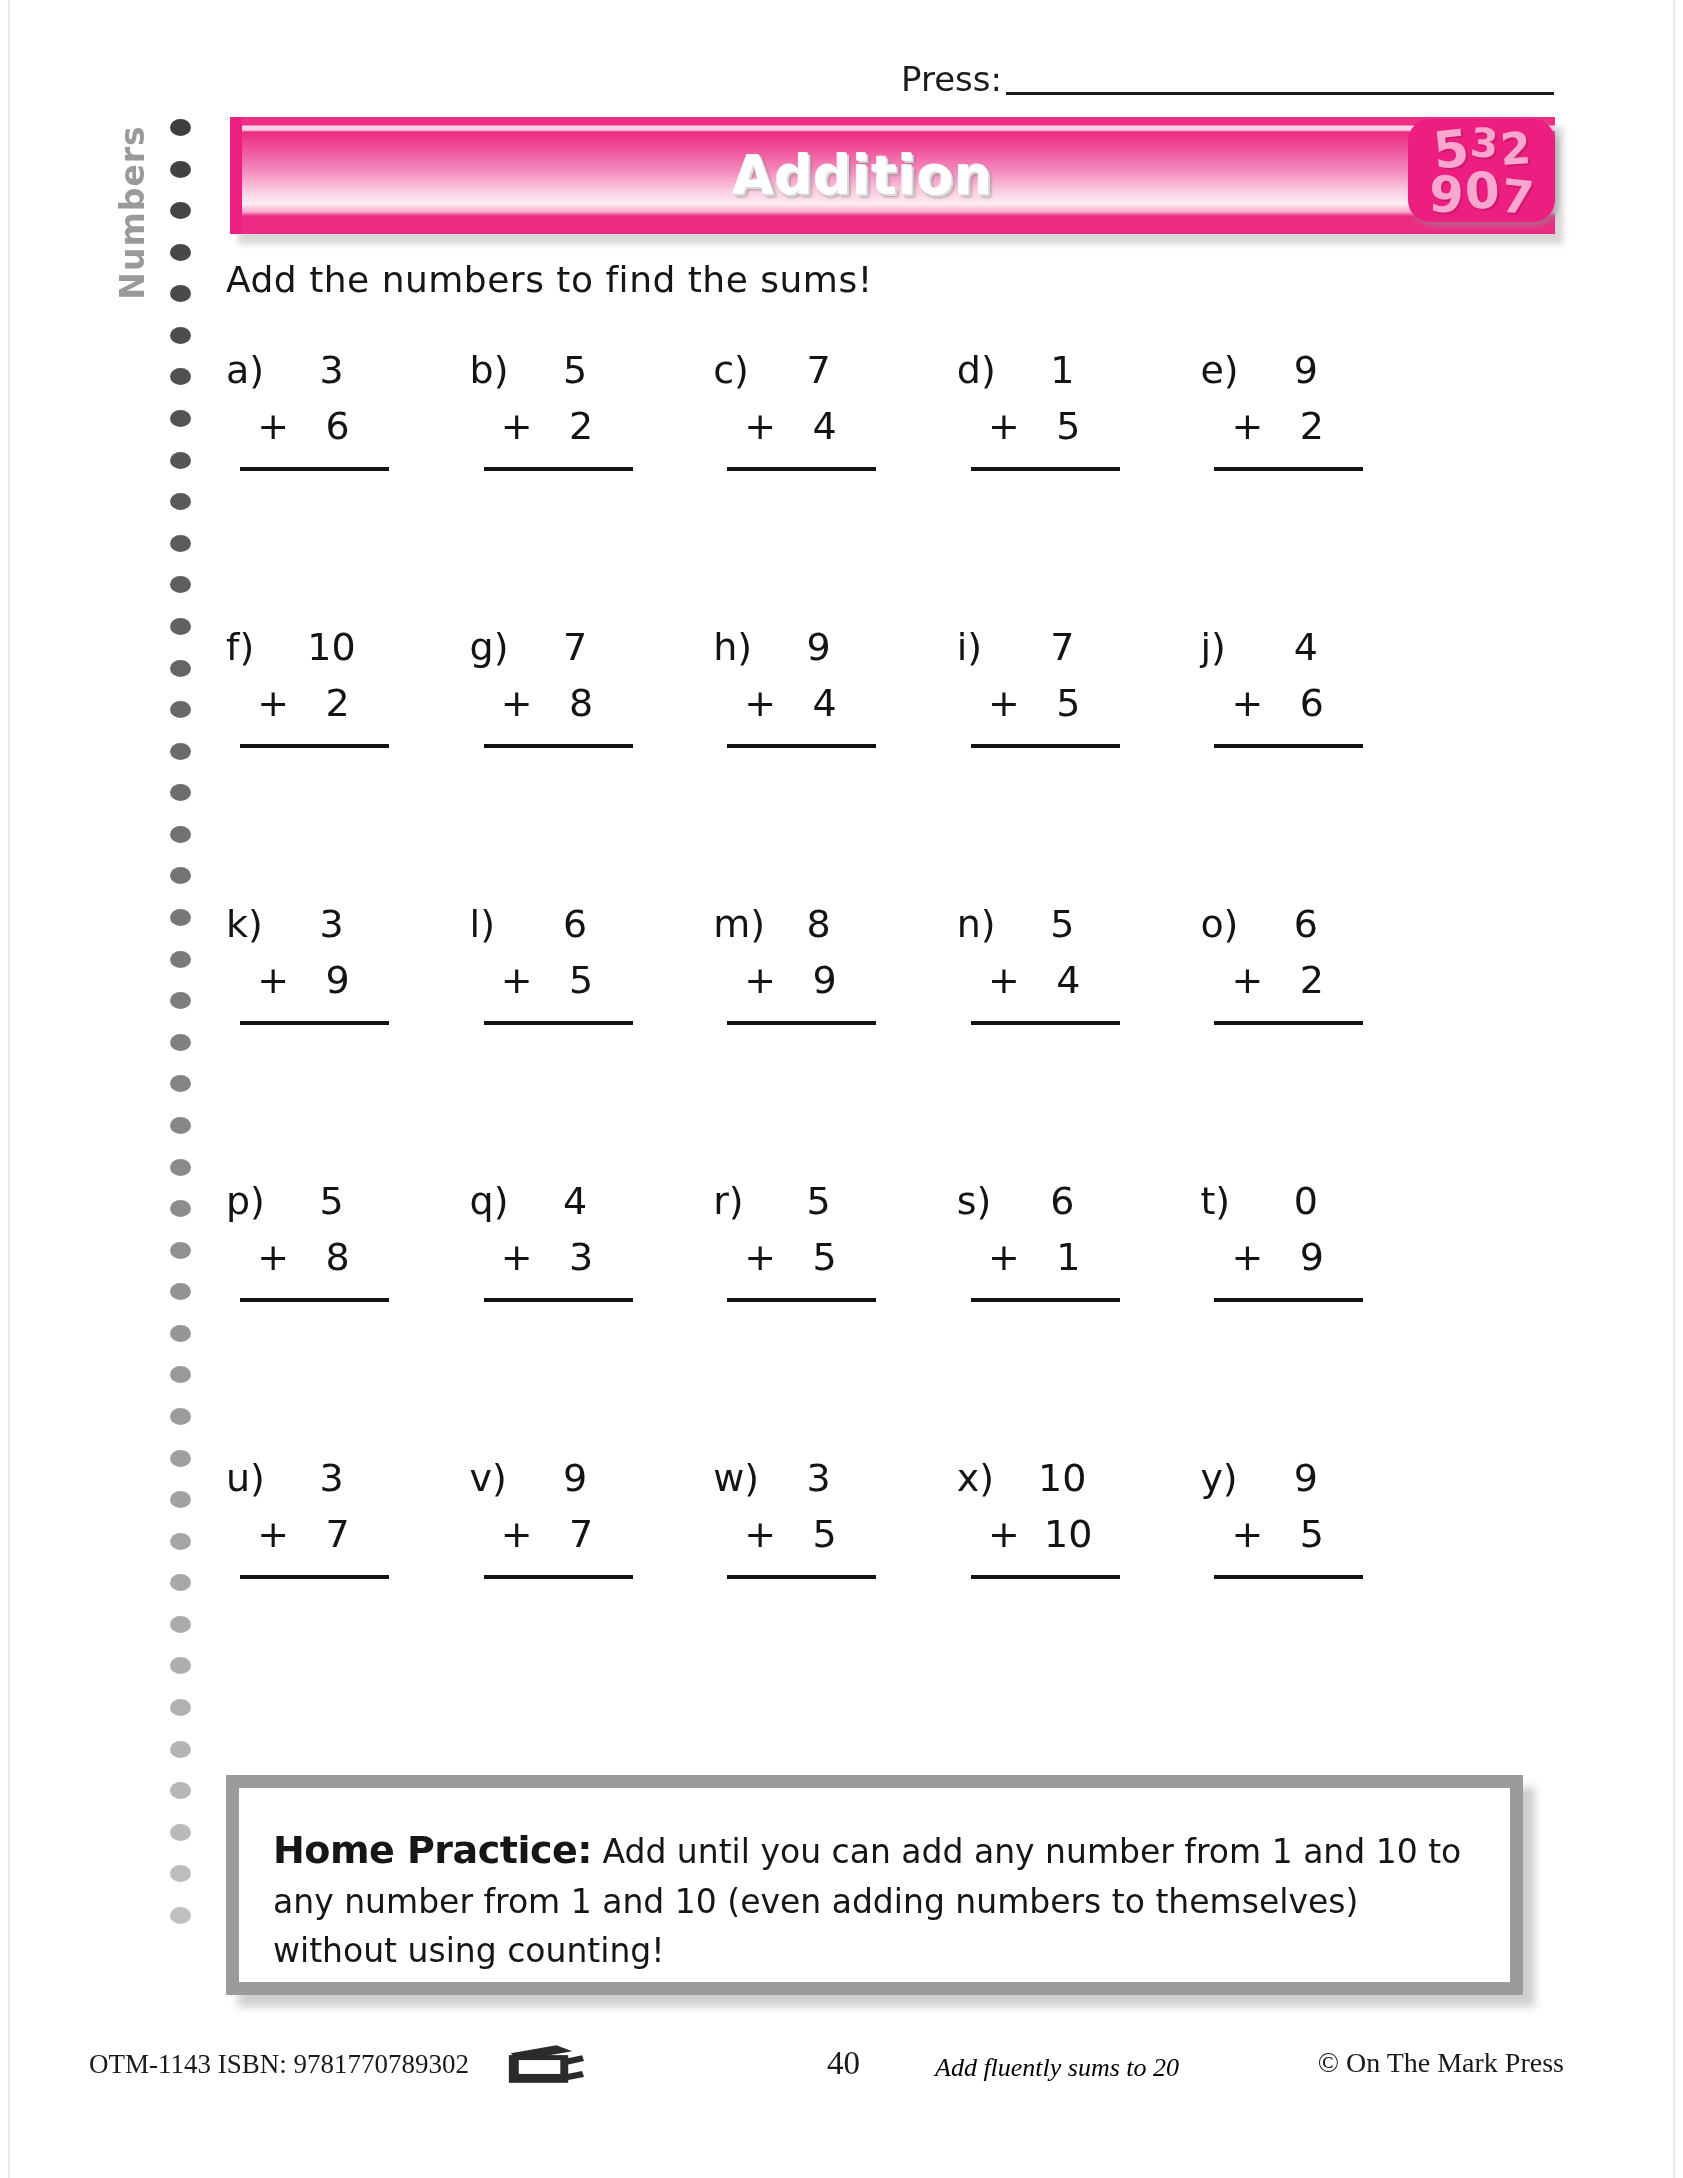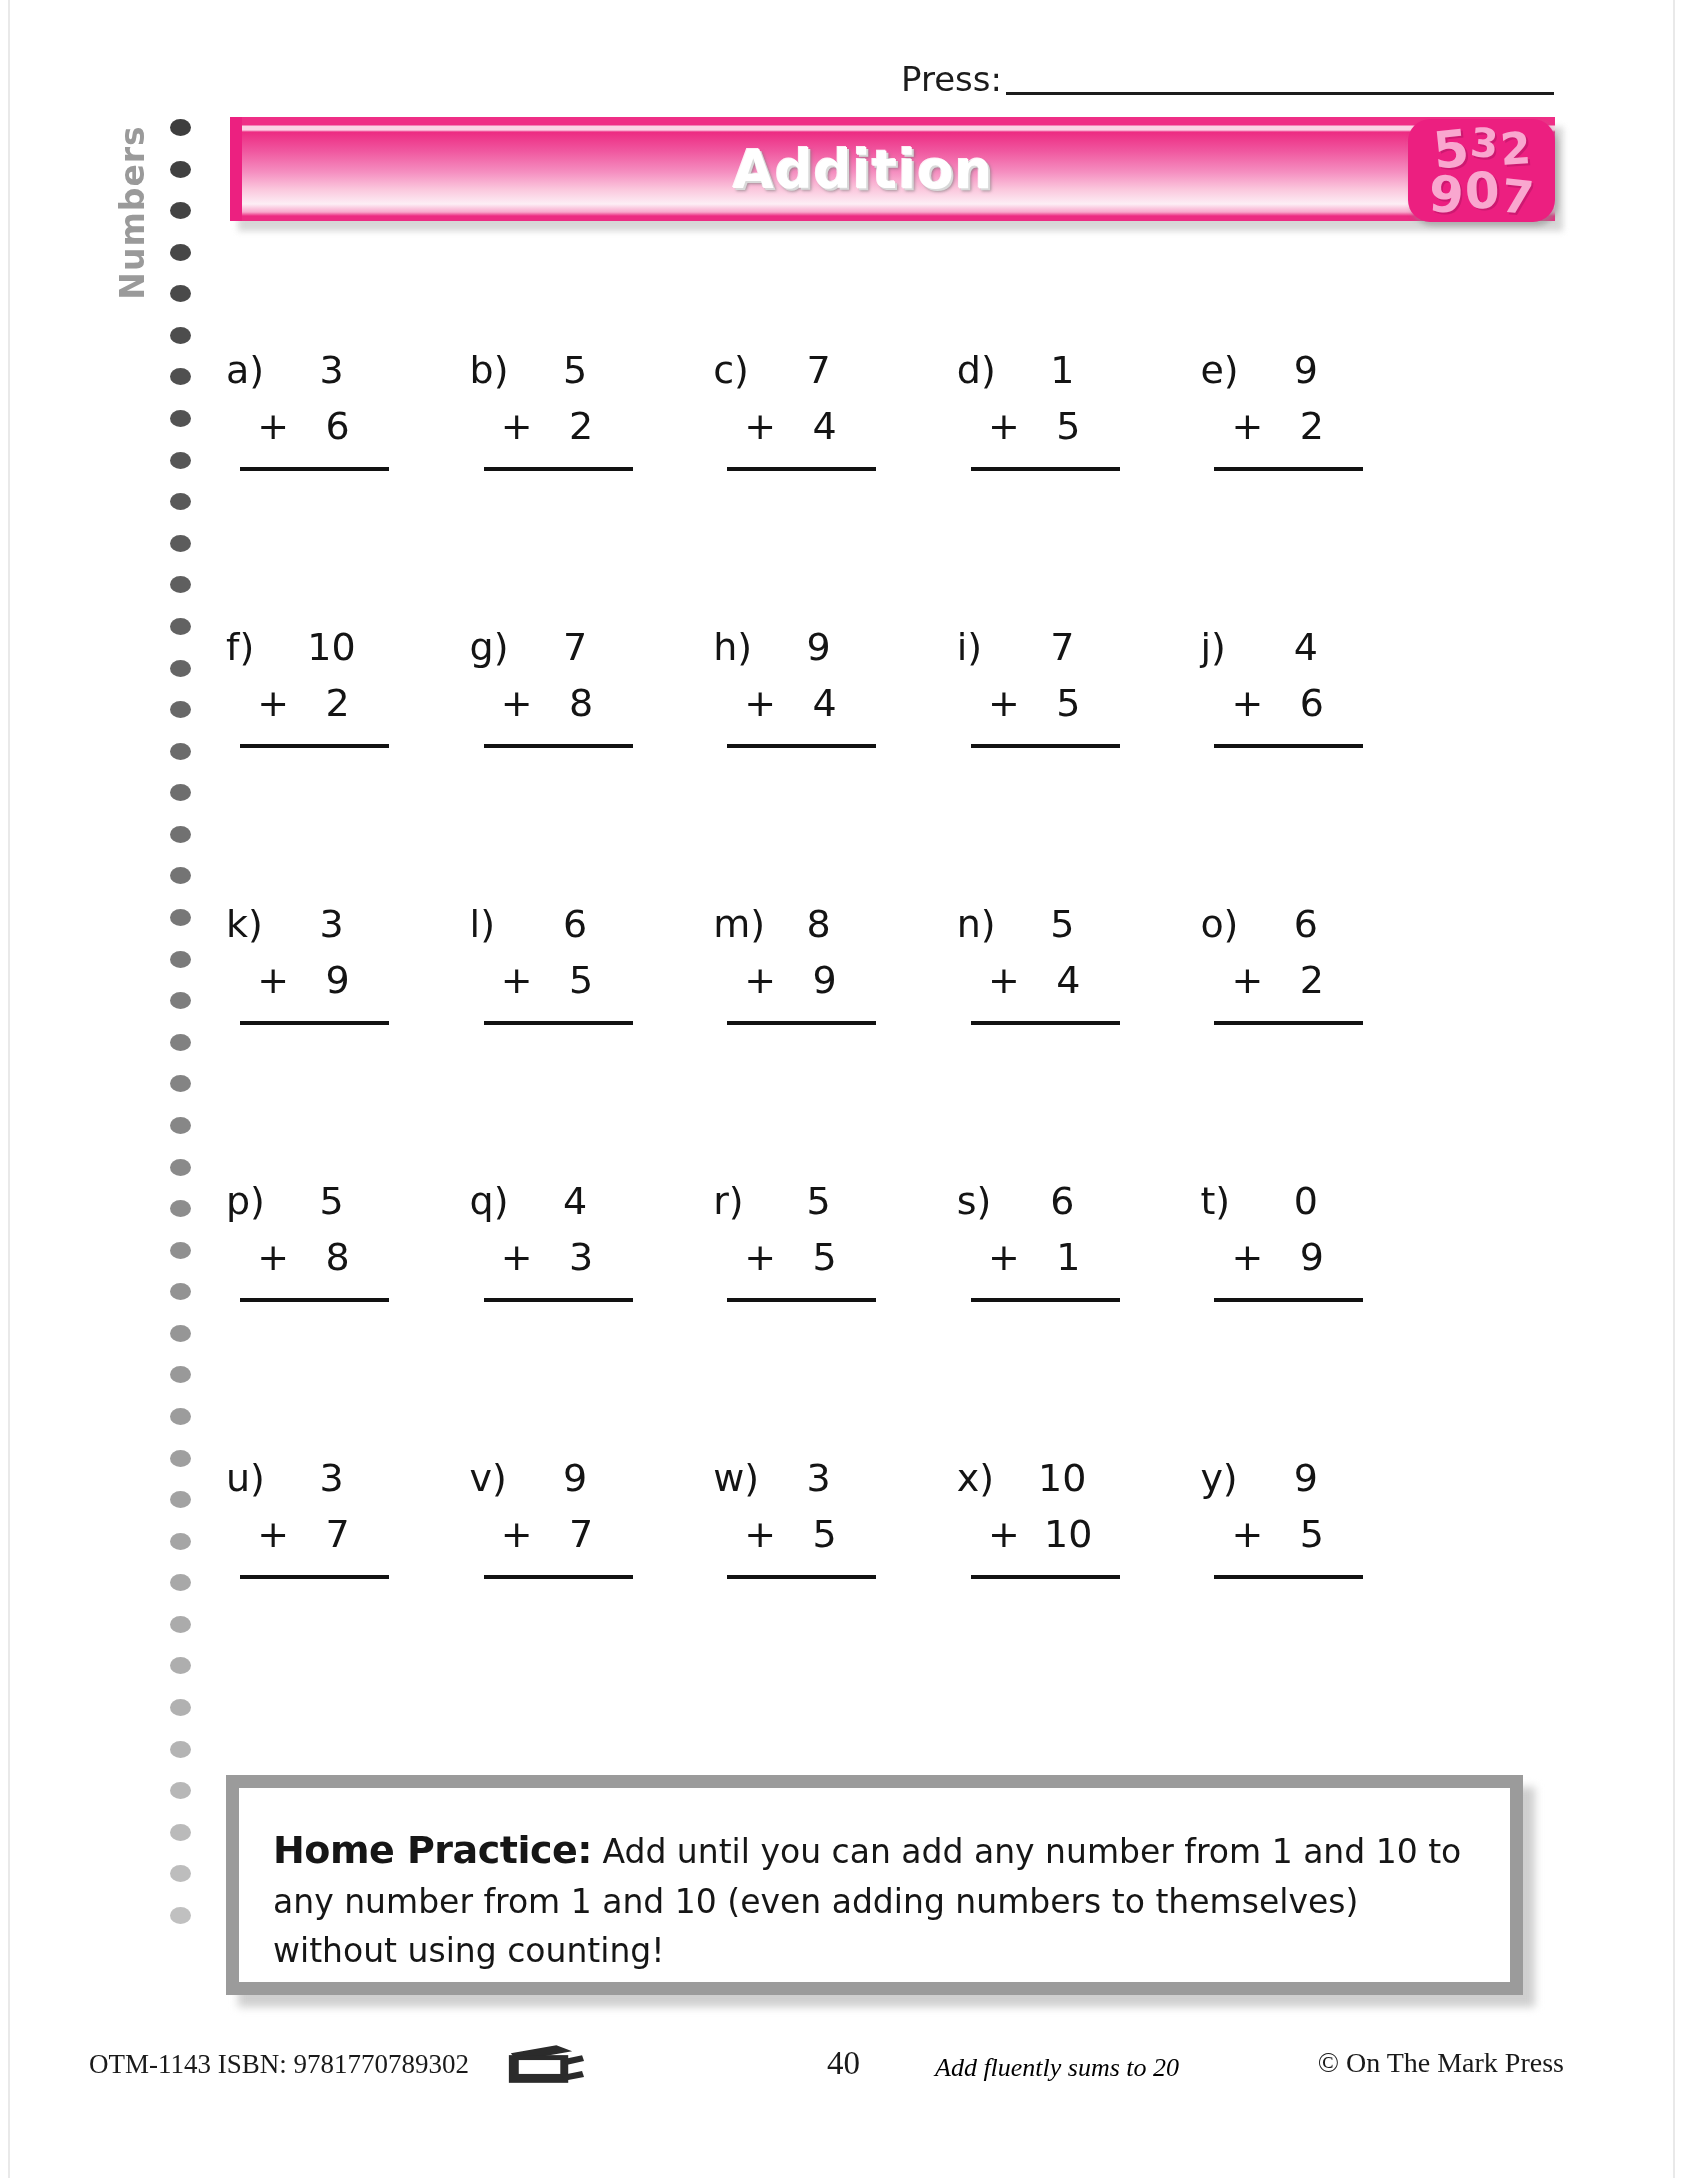--- a/index.html
+++ b/index.html
@@ -99,21 +99,21 @@
     margin-left: 4px;
     margin-bottom: 3px;
   }
 
   
   #banner-wrap {
     position: absolute;
     left: 230px;
     top: 117px;
     width: 1325px;
-    height: 104px;
+    height: 117px;
   }
   #banner-shadow {
     position: absolute;
     left: 8px; top: 10px;
     width: 100%; height: 100%;
     background: #c9c9c9;
     filter: blur(3px);
     opacity: .75;
   }
   #banner {
@@ -412,20 +412,21 @@
       <span class="d n2">3</span>
       <span class="d n3">2</span>
     </div>
     <div class="row bottom">
       <span class="d n4">9</span>
       <span class="d n5">0</span>
       <span class="d n6">7</span>
     </div>
   </div>
 
+  <div id="instruction">Add the numbers to find the sums!</div>
 
   <div id="problems">
       <div class="prob-row">
         <div class="prob">
           <div class="line1">
             <span class="letter">a)</span>
             <span class="top-num">3</span>
           </div>
           <div class="line2">
             <span class="plus">+</span>

